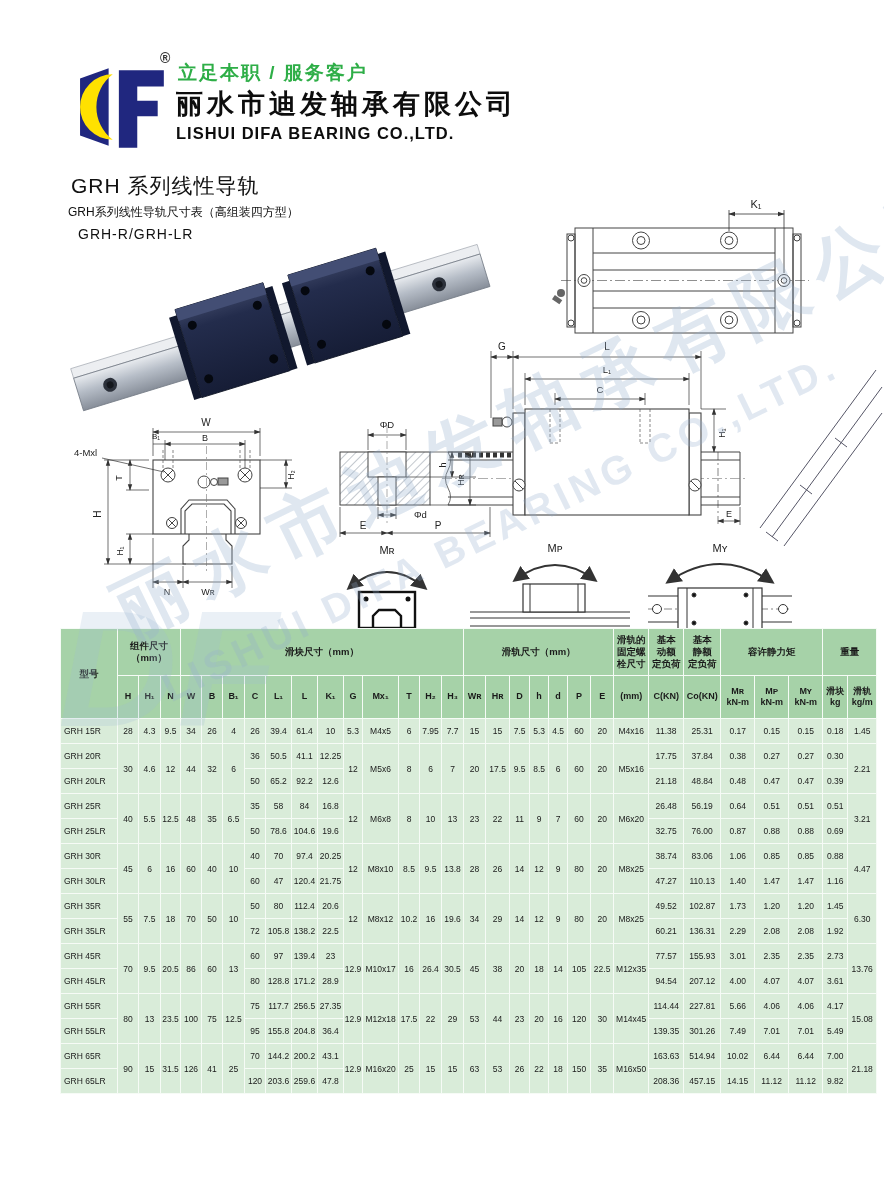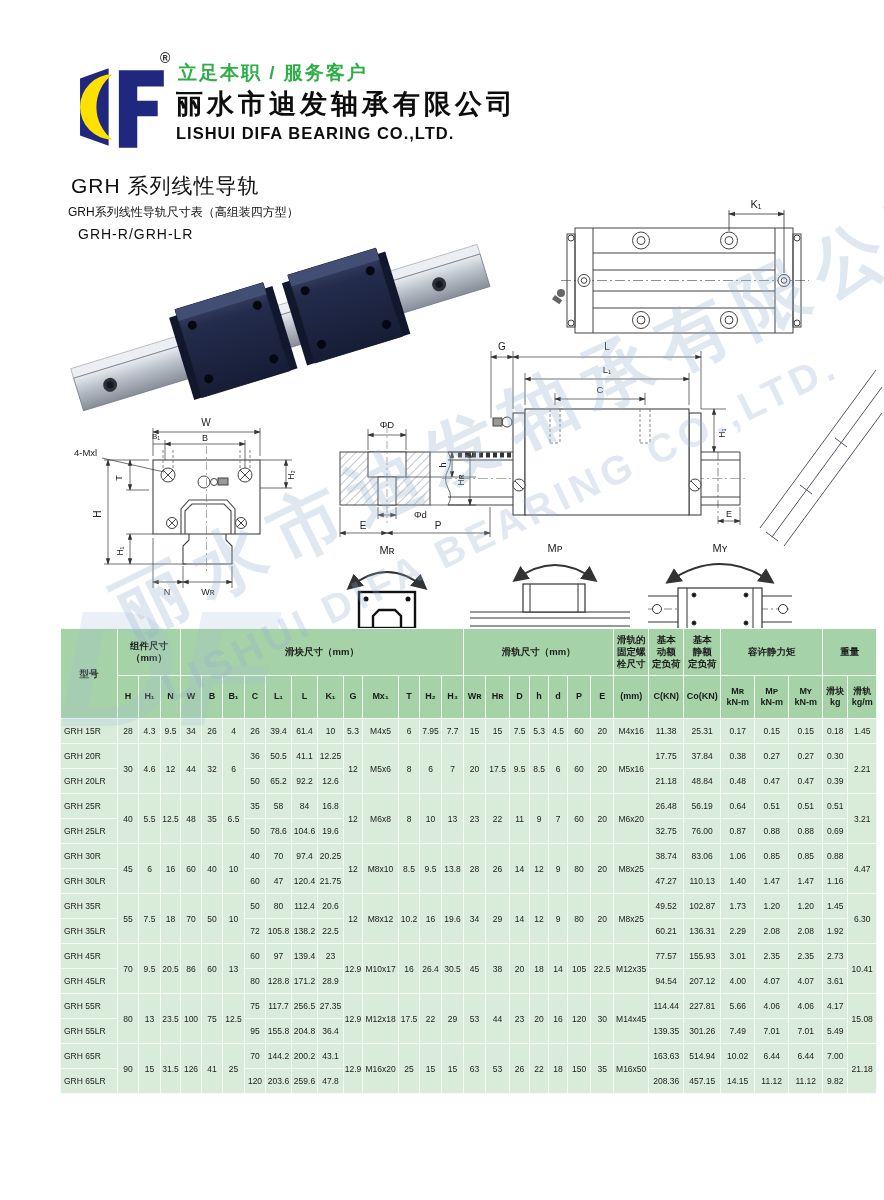--- a/index.html
+++ b/index.html
@@ -707,21 +707,21 @@
           <td rowspan="2">14</td>
           <td rowspan="2">105</td>
           <td rowspan="2">22.5</td>
           <td rowspan="2">M12x35</td>
           <td>77.57</td>
           <td>155.93</td>
           <td>3.01</td>
           <td>2.35</td>
           <td>2.35</td>
           <td>2.73</td>
-          <td rowspan="2">10.41</td>
+          <td rowspan="2">13.76</td>
         </tr>
         <tr>
           <td class="model">GRH 45LR</td>
           <td>80</td>
           <td>128.8</td>
           <td>171.2</td>
           <td>28.9</td>
           <td>94.54</td>
           <td>207.12</td>
           <td>4.00</td>

